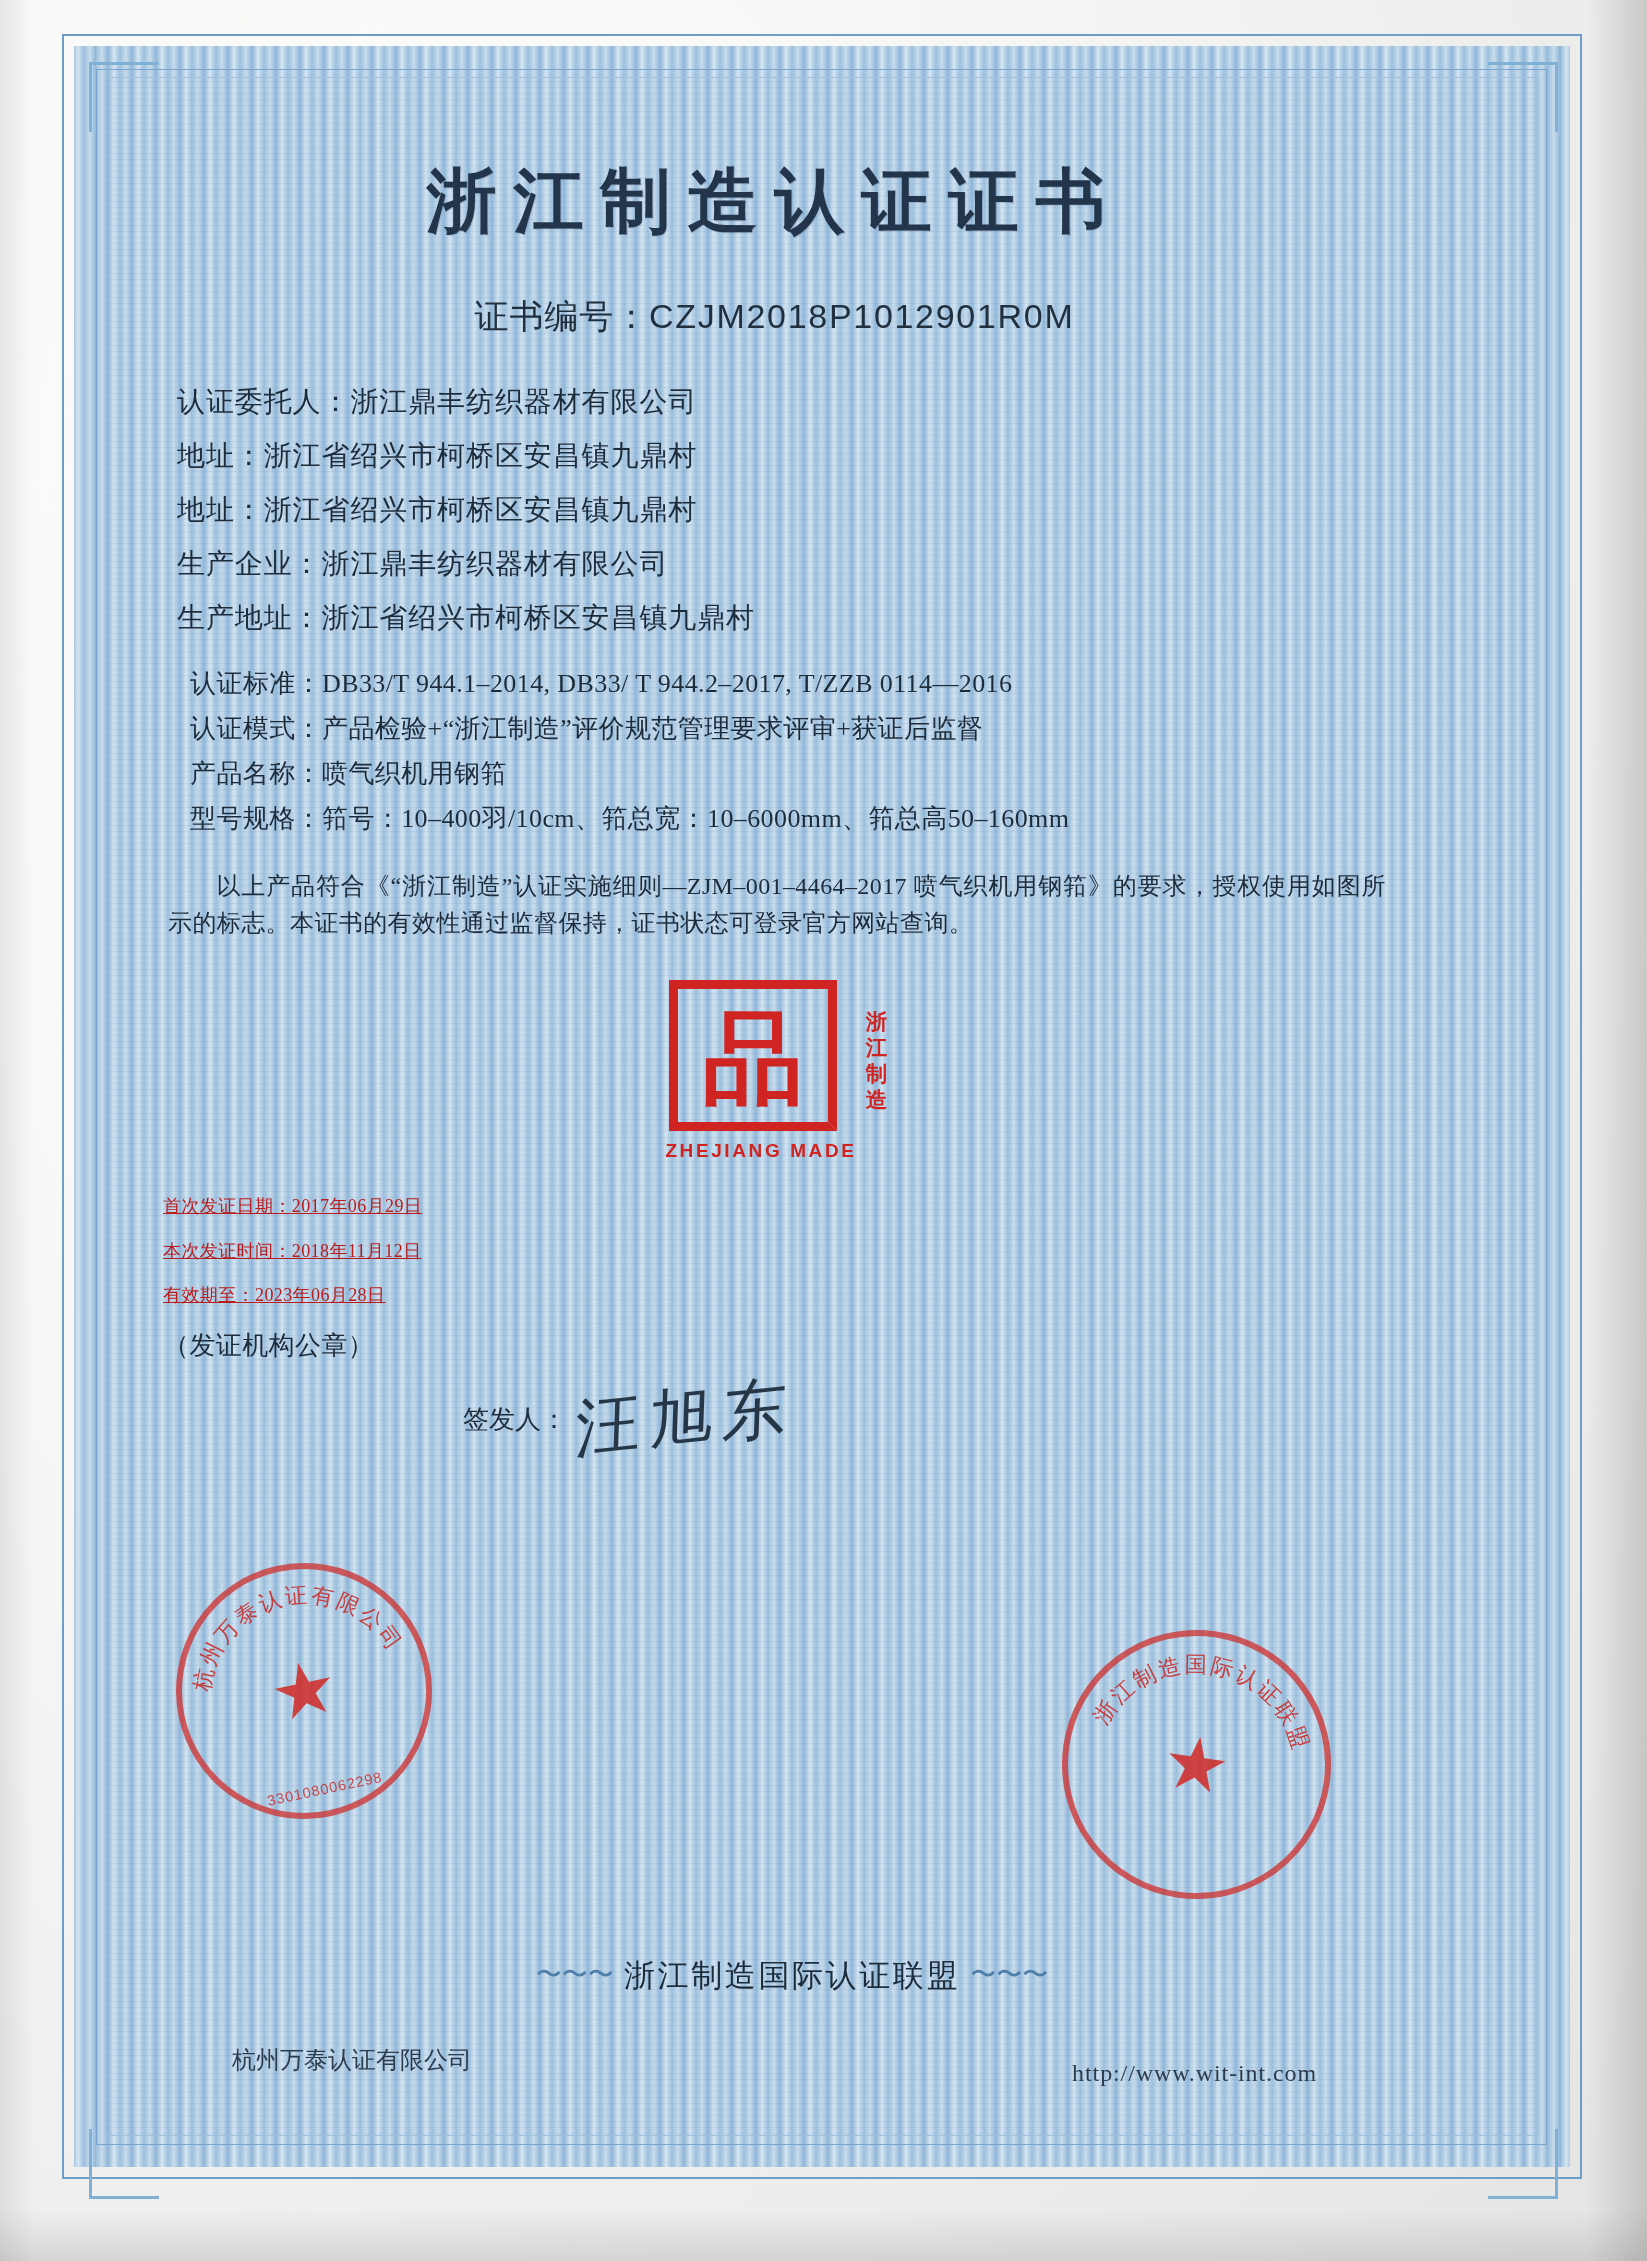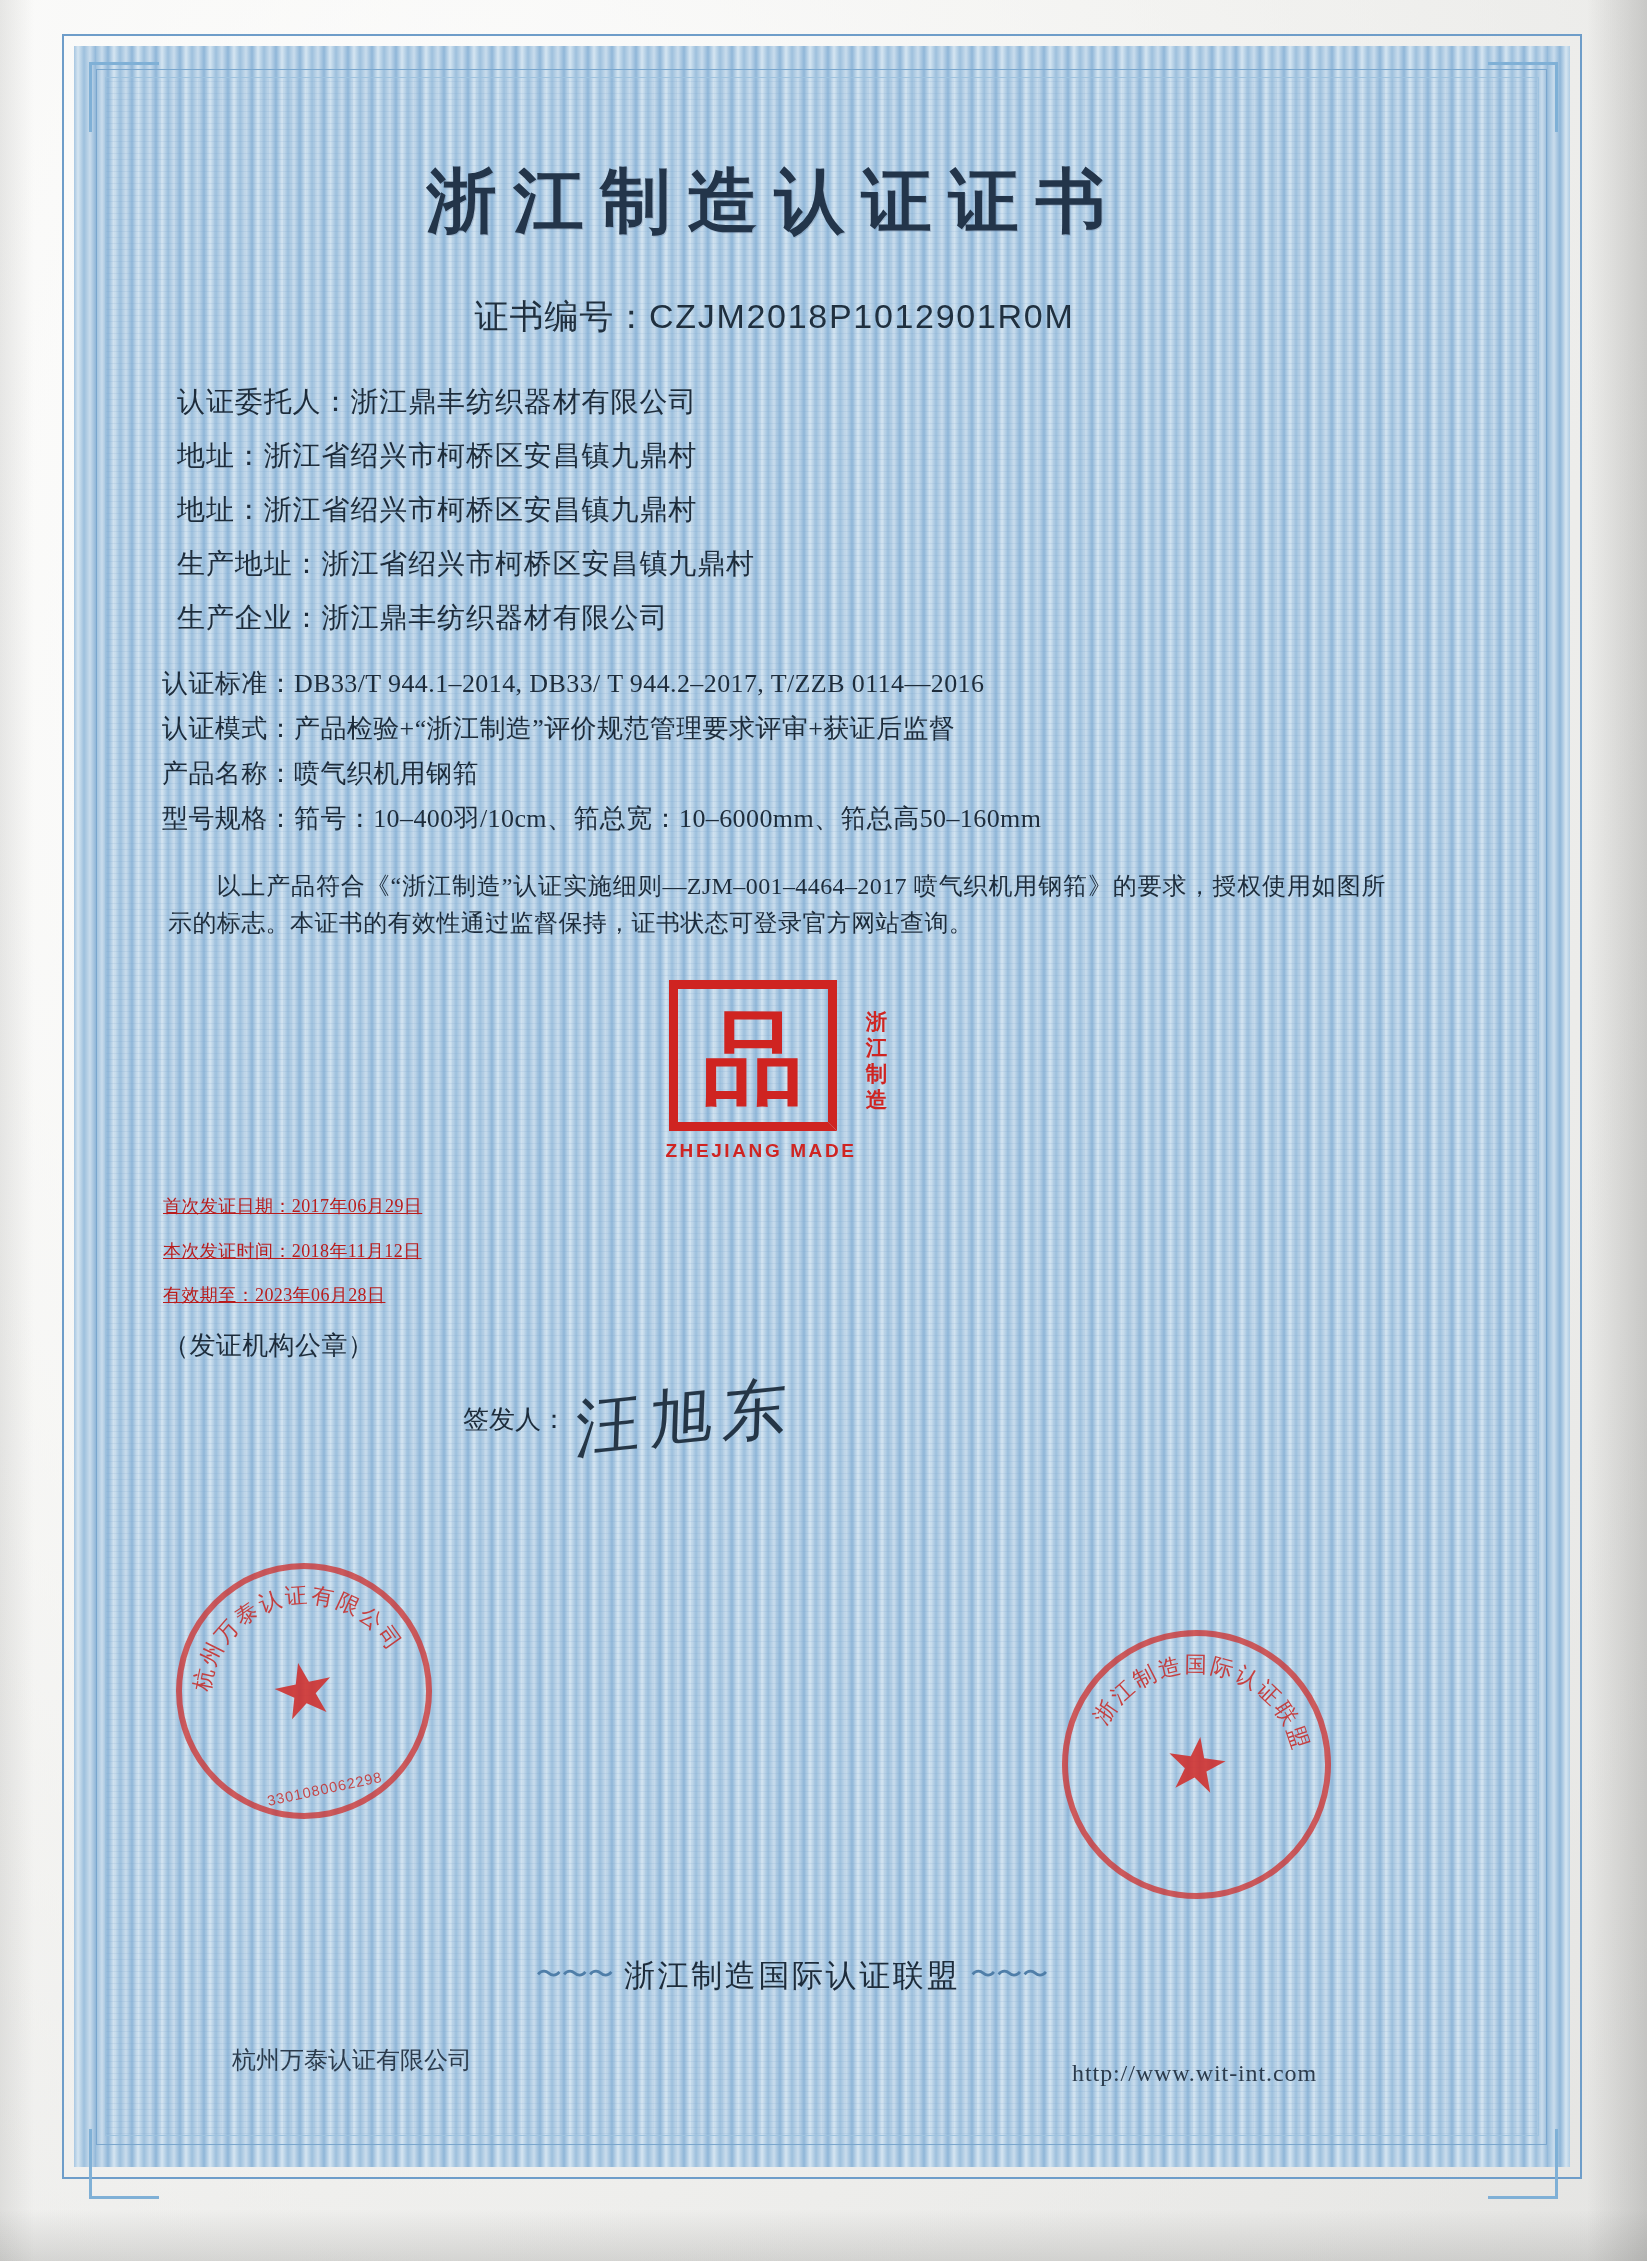--- a/index.html
+++ b/index.html
@@ -166,21 +166,21 @@
   .party-row {
     font-size: 28px;
     color: #1d2c3b;
     line-height: 1.0;
     margin-bottom: 26px;
     letter-spacing: 0.9px;
   }
 
   .spec-block {
     margin-top: 39px;
-    padding-left: 16px;
+    padding-left: 44px;
   }
   .spec-row {
     font-size: 26px;
     color: #1d2c3b;
     line-height: 1.0;
     margin-bottom: 19px;
     letter-spacing: 0.4px;
   }
   .spec-row .latin {
     font-family: "Liberation Serif", serif;
@@ -426,24 +426,24 @@
       <div class="party-row">
         <span>认证委托人：</span><span>浙江鼎丰纺织器材有限公司</span>
       </div>
       <div class="party-row">
         <span>地址：</span><span>浙江省绍兴市柯桥区安昌镇九鼎村</span>
       </div>
       <div class="party-row">
         <span>地址：</span><span>浙江省绍兴市柯桥区安昌镇九鼎村</span>
       </div>
       <div class="party-row">
+        <span>生产企业：</span><span>浙江鼎丰纺织器材有限公司</span>
+      </div>
+      <div class="party-row">
         <span>生产地址：</span><span>浙江省绍兴市柯桥区安昌镇九鼎村</span>
-      </div>
-      <div class="party-row">
-        <span>生产企业：</span><span>浙江鼎丰纺织器材有限公司</span>
       </div>
     </div>
 
     <div class="spec-block">
       <div class="spec-row">
         <span>认证标准：</span><span class="latin">DB33/T 944.1–2014, DB33/ T 944.2–2017, T/ZZB 0114—2016</span>
       </div>
       <div class="spec-row">
         <span>认证模式：</span><span>产品检验+“浙江制造”评价规范管理要求评审+获证后监督</span>
       </div>

